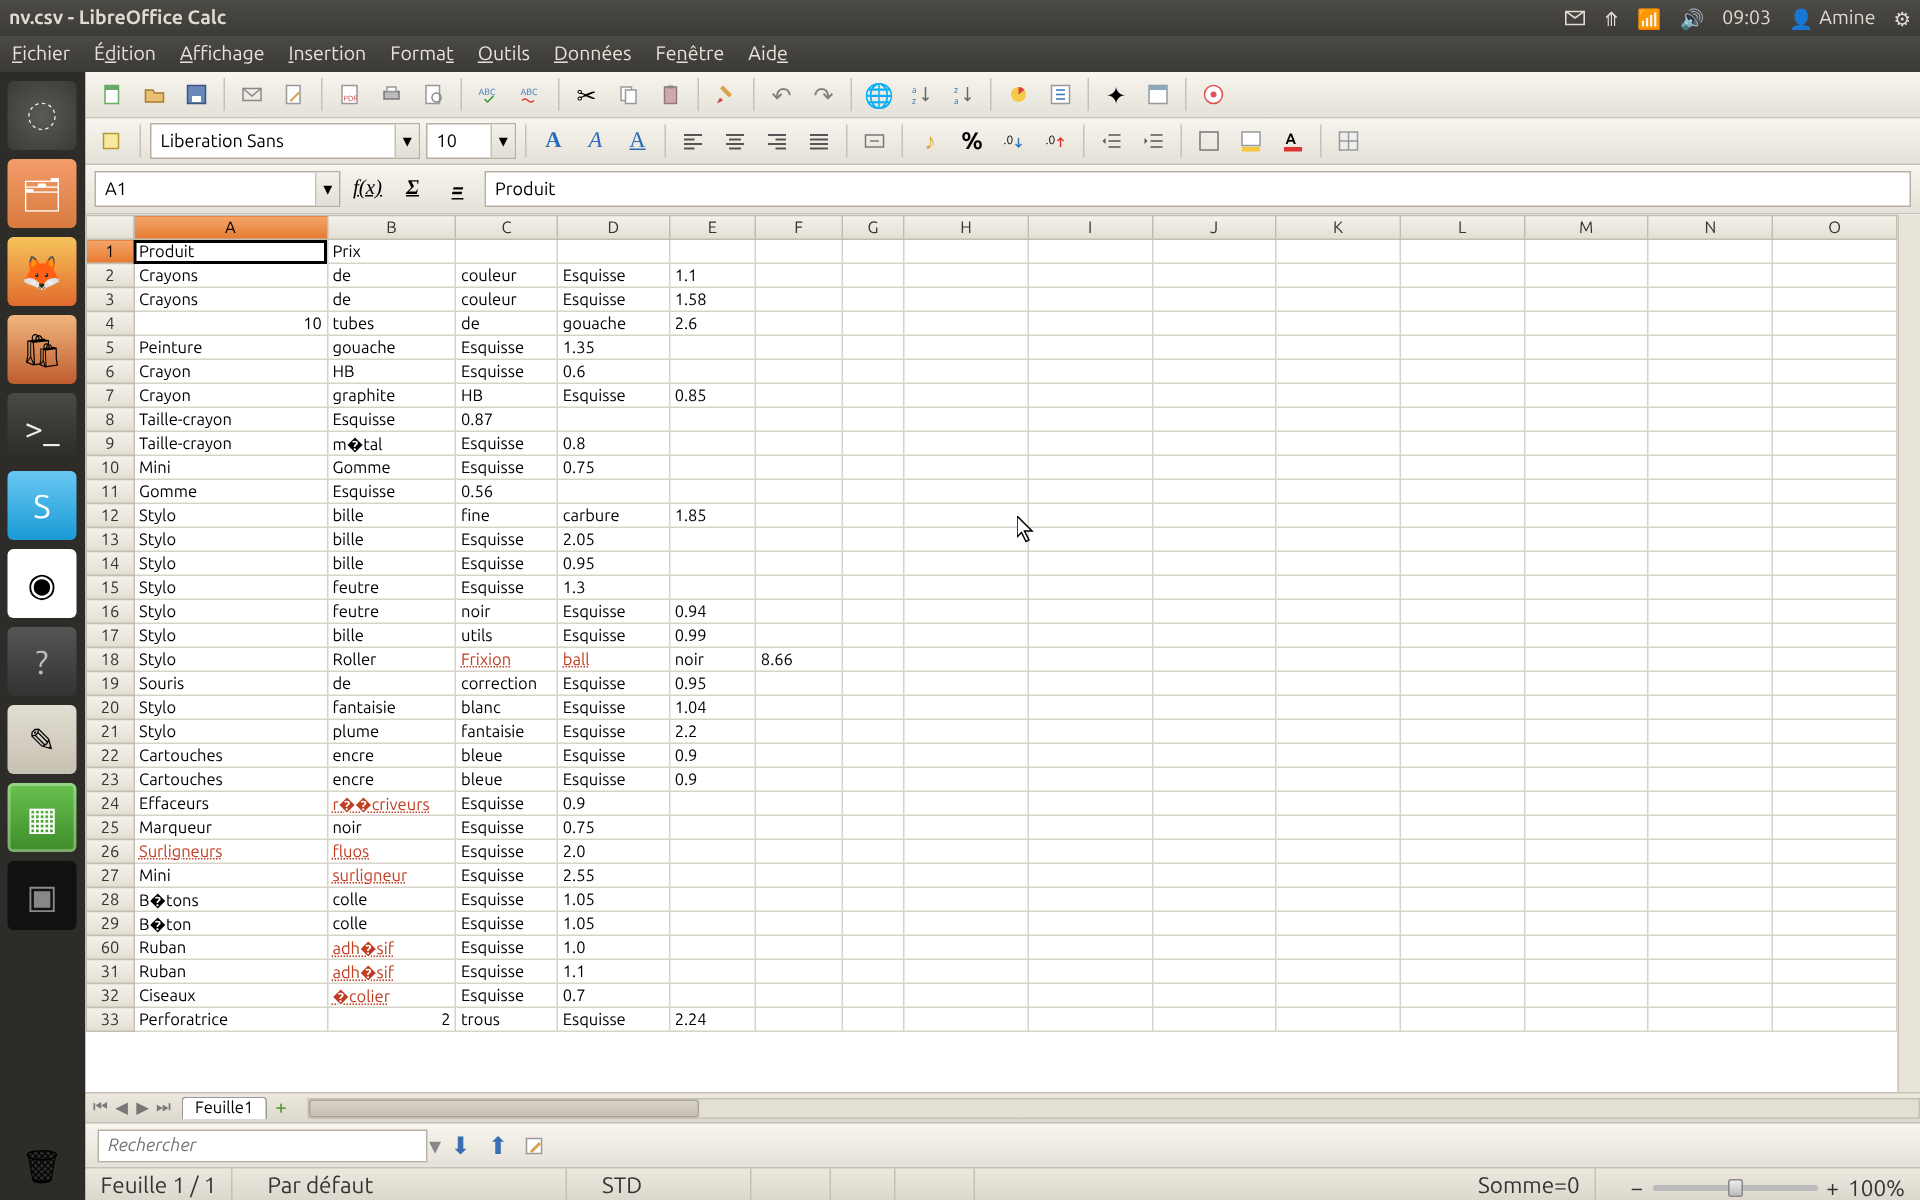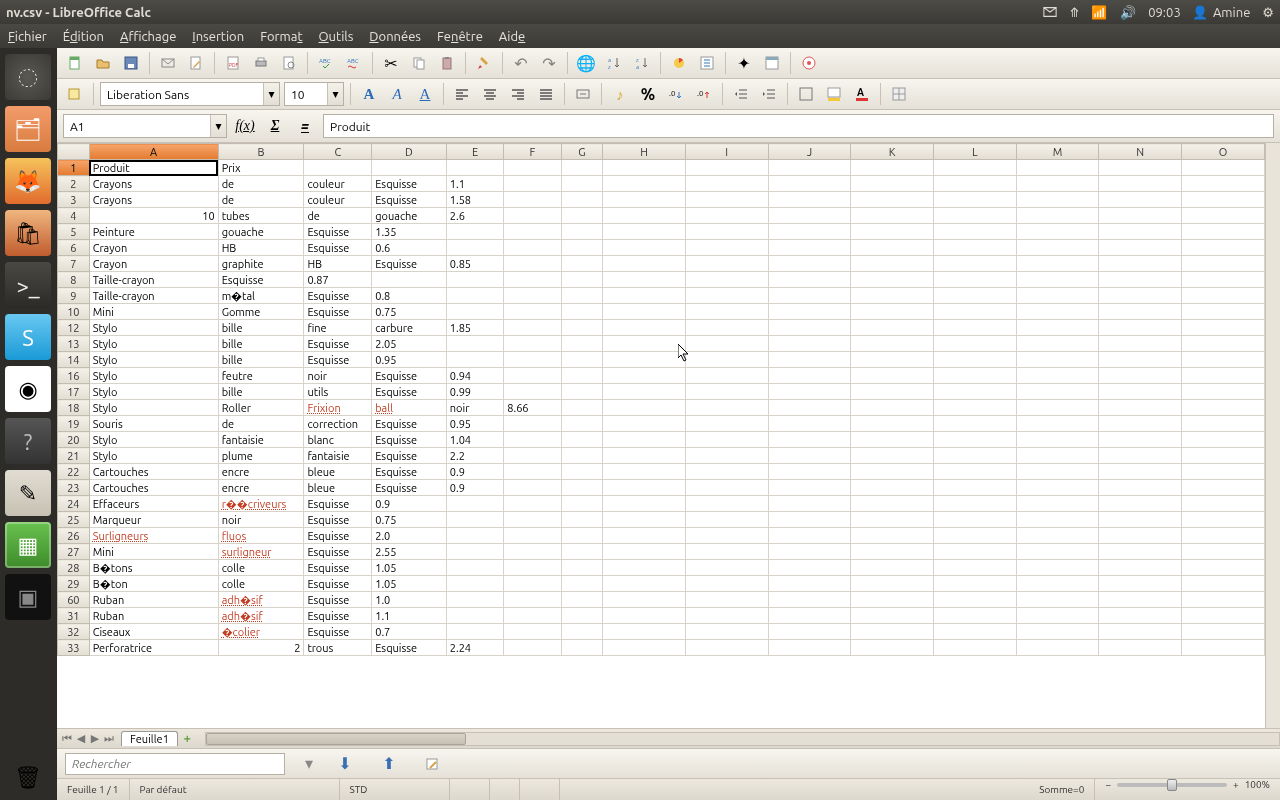--- a/index.html
+++ b/index.html
@@ -68,25 +68,25 @@
 
 .tabs { height: 20px; background: linear-gradient(#ece8de,#ddd8cd); border-top: 1px solid #c6c0b6; display: flex; align-items: center; font-size: 11px; }
 .tabnav { display:flex; gap:2px; padding:0 4px; }
 .tabnav span { width:12px; text-align:center; color:#777; }
 .tab { border: 1px solid #999; border-bottom: none; padding: 1px 8px; background: #fff; margin-left: 2px; border-radius: 3px 3px 0 0; }
 .addtab { color: #5a9e3a; font-weight: bold; padding: 0 4px; }
 .hscroll { flex:1; margin-left:8px; height:14px; background:#e3dfd5; border:1px solid #c6c0b6; position:relative;}
 .hscroll .thumb{ position:absolute; left:0; top:0; bottom:0; width:260px; background:linear-gradient(#d8d3c7,#c6c0b3); border:1px solid #a9a395; border-radius:2px;}
 
 
-.findbar { height: 30px; background: linear-gradient(#f7f5ee,#e5e1d8); border-top:1px solid #c6c0b6; display:flex; align-items:center; padding:0 8px; gap:20px; }
+.findbar { height: 30px; background: linear-gradient(#f7f5ee,#e5e1d8); border-top:1px solid #c6c0b6; display:flex; align-items:center; padding:0 8px; gap:1px; }
 .findbar input { width: 220px; height: 22px; border: 1px solid #b5afa4; background:#fff; padding:0 6px; font-size:12px; color:#888; font-style: italic;}
 
 
-.statusbar { height: 22px; background: linear-gradient(#ece8de,#ddd8cd); border-top: 1px solid #c6c0b6; display:flex; align-items:flex-start; font-size:10px; color:#333; }
+.statusbar { height: 22px; background: linear-gradient(#ece8de,#ddd8cd); border-top: 1px solid #c6c0b6; display:flex; align-items:flex-end; font-size:15px; color:#333;gap:13px; }
 .statusbar .cell { padding: 0 10px; border-right: 1px solid #c6c0b6; height:100%; display:flex; align-items:center;}
 .statusbar .spacer2 { flex:1; }
 .zoom { display:flex; align-items:center; gap:6px; padding:0 10px; }
 .zoom .track { width:110px; height:4px; background:#bbb; border-radius:2px; position:relative;}
 .zoom .track .knob{ position:absolute; left:50%; top:-4px; width:10px; height:12px; background:linear-gradient(#eee,#bbb); border:1px solid #888; border-radius:2px; transform:translateX(-50%);}
 
 .cursor-arrow { position: absolute; left: 678px; top: 344px; pointer-events: none; }
 </style>
 </head>
 <body>
@@ -595,20 +595,38 @@
                 <td class=""></td>
                 <td class=""></td>
                 <td class=""></td>
                 <td class=""></td>
                 <td class=""></td>
                 <td class=""></td>
                 <td class=""></td>
                 <td class=""></td>
               </tr>
               <tr>
+                <th class="row">11</th>
+                <td class="">Gomme</td>
+                <td class="">Esquisse</td>
+                <td class="">0.56</td>
+                <td class=""></td>
+                <td class=""></td>
+                <td class=""></td>
+                <td class=""></td>
+                <td class=""></td>
+                <td class=""></td>
+                <td class=""></td>
+                <td class=""></td>
+                <td class=""></td>
+                <td class=""></td>
+                <td class=""></td>
+                <td class=""></td>
+              </tr>
+              <tr>
                 <th class="row">12</th>
                 <td class="">Stylo</td>
                 <td class="">bille</td>
                 <td class="">fine</td>
                 <td class="">carbure</td>
                 <td class="">1.85</td>
                 <td class=""></td>
                 <td class=""></td>
                 <td class=""></td>
                 <td class=""></td>
@@ -636,20 +654,38 @@
                 <td class=""></td>
                 <td class=""></td>
                 <td class=""></td>
               </tr>
               <tr>
                 <th class="row">14</th>
                 <td class="">Stylo</td>
                 <td class="">bille</td>
                 <td class="">Esquisse</td>
                 <td class="">0.95</td>
+                <td class=""></td>
+                <td class=""></td>
+                <td class=""></td>
+                <td class=""></td>
+                <td class=""></td>
+                <td class=""></td>
+                <td class=""></td>
+                <td class=""></td>
+                <td class=""></td>
+                <td class=""></td>
+                <td class=""></td>
+              </tr>
+              <tr>
+                <th class="row">15</th>
+                <td class="">Stylo</td>
+                <td class="">feutre</td>
+                <td class="">Esquisse</td>
+                <td class="">1.3</td>
                 <td class=""></td>
                 <td class=""></td>
                 <td class=""></td>
                 <td class=""></td>
                 <td class=""></td>
                 <td class=""></td>
                 <td class=""></td>
                 <td class=""></td>
                 <td class=""></td>
                 <td class=""></td>

